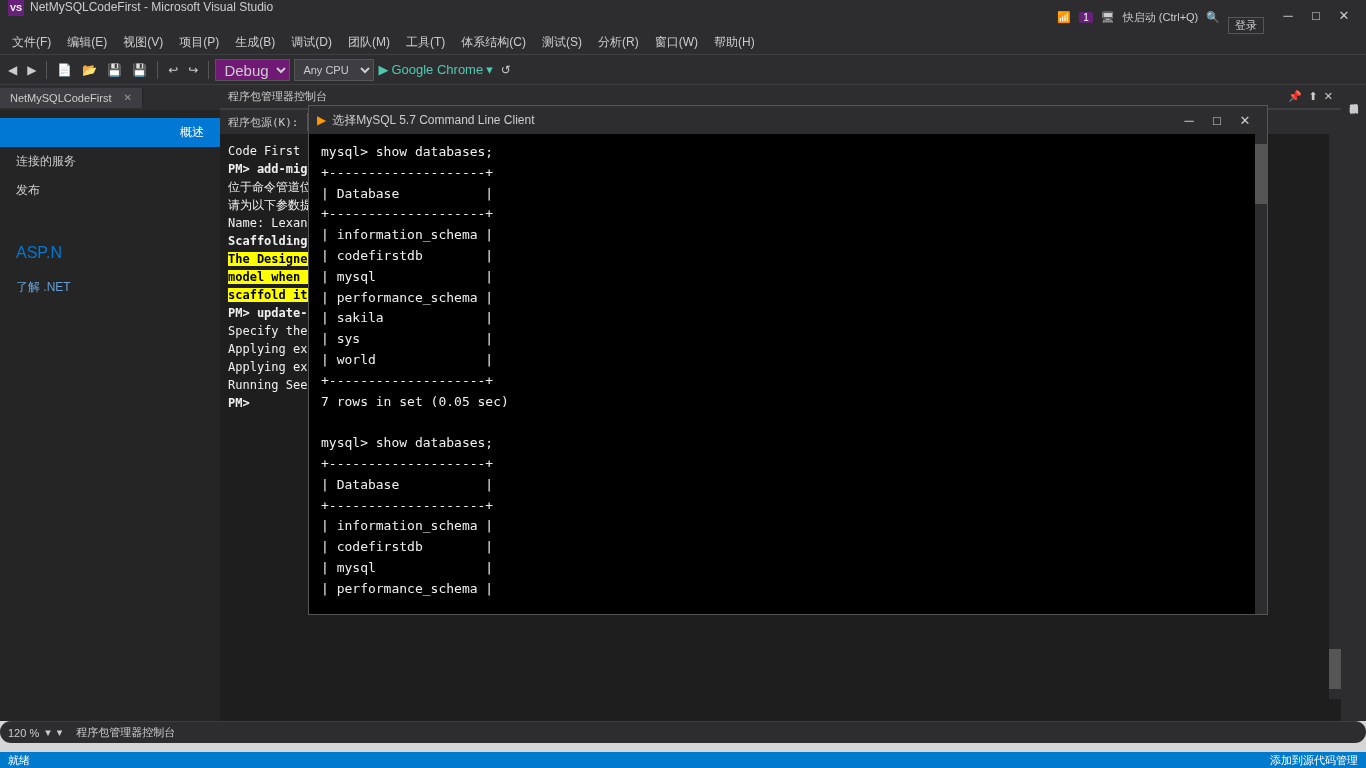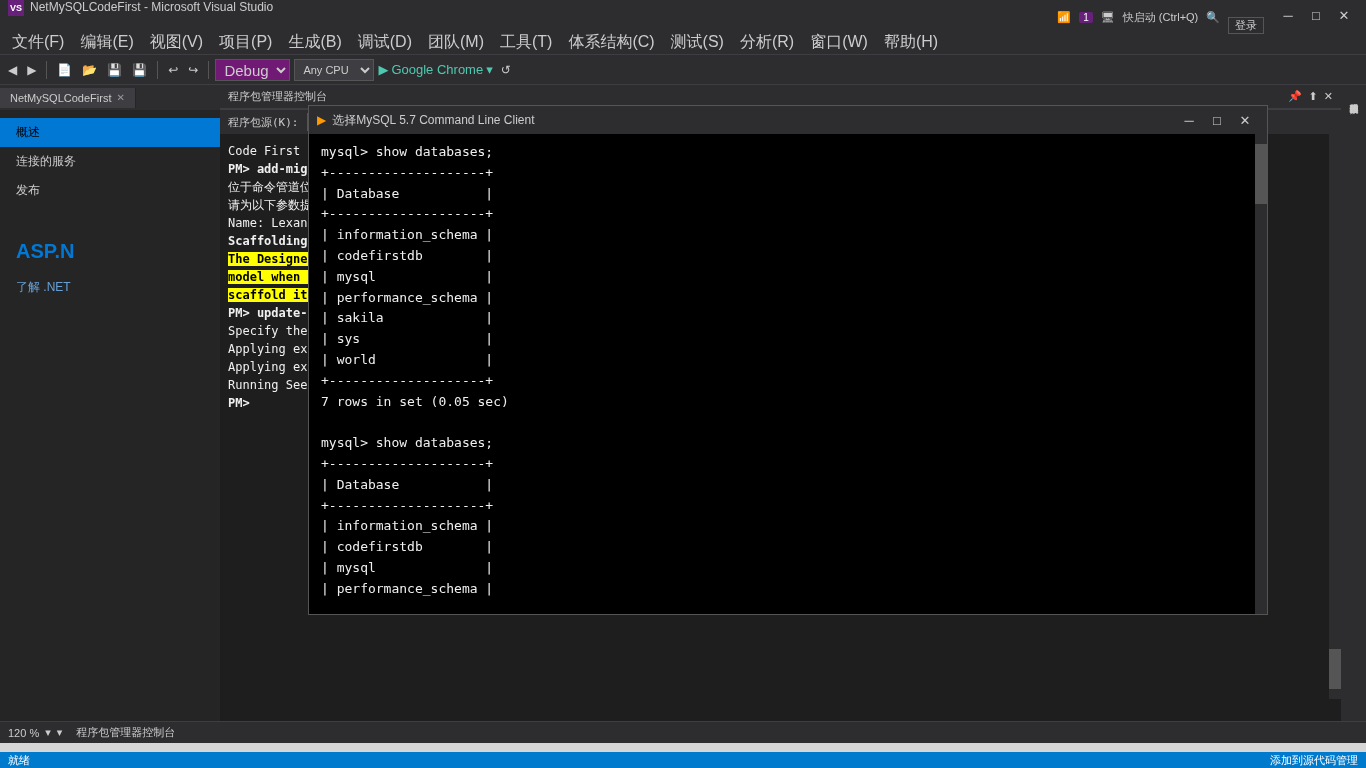--- a/index.html
+++ b/index.html
@@ -41,21 +41,21 @@
     }
 
     
     #menu-bar {
       background: #2d2d30;
       height: 25px;
       display: flex;
       align-items: center;
       padding: 0 4px;
       color: #ccc;
-      font-size: 16px;
+      font-size: 12px;
       border-bottom: 1px solid #3e3e42;
     }
     #menu-bar span {
       padding: 3px 8px;
       cursor: pointer;
     }
 
     
     #toolbar {
       background: #2d2d30;
@@ -107,34 +107,35 @@
       background: #2d2d30;
       height: 25px;
       display: flex;
       align-items: center;
     }
     .tab-item {
       background: #3e3e42;
       color: #ccc;
       padding: 4px 10px;
       font-size: 11px;
-      display: flex; align-items: center; gap: 5px;
+      display: flex; align-items: center; gap: 12px;
       cursor: pointer;
       border-right: 1px solid #252526;
     }
     .tab-item .tab-close { font-size: 10px; color: #999; }
     .sidebar-nav { padding: 8px 0; }
     .sidebar-nav-item {
       padding: 6px 16px;
       cursor: pointer;
       font-size: 12px;
     }
     .sidebar-nav-item.active {
       background: #0078d4;
-      color: #000000;
+      color: #ffffff;
+      text-align: right;
     }
     .sidebar-logo {
       padding: 20px 16px 10px;
       font-size: 28px; color: #555; font-weight: bold;
     }
     .sidebar-link { color: #68a0d4; font-size: 12px; padding: 4px 16px; display: block; cursor: pointer; }
 
     
     #console-area {
       flex: 1;
@@ -265,20 +266,21 @@
     #zoom-bar {
       background: #2d2d30;
       height: 22px;
       display: flex;
       align-items: center;
       padding: 0 8px;
       font-size: 11px;
       color: #ccc;
       gap: 6px;
       border-top: 1px solid #3e3e42;
+      border-radius: 11px;
     }
   </style>
 </head>
 <body>
 
 <div id="title-bar">
   <div class="vs-icon">
     <span style="font-size:9px;font-weight:bold;">VS</span>
   </div>
   <span class="title-text">NetMySQLCodeFirst - Microsoft Visual Studio</span>
@@ -360,21 +362,21 @@
         <span>概述</span>
       </div>
       <div class="sidebar-nav-item">
         <span>连接的服务</span>
       </div>
       <div class="sidebar-nav-item">
         <span>发布</span>
       </div>
     </div>
     <div class="sidebar-logo">
-      <span style="color:#0078d4;font-size:20px;font-weight:bold;">ASP.N</span>
+      <span style="color:#0078d4;font-size:16px;font-weight:normal;">ASP.N</span>
     </div>
     <a class="sidebar-link">了解 .NET</a>
   </div>
 
   <div id="console-area">
     <div id="console-header">
       <span>程序包管理器控制台</span>
       <div style="display:flex;gap:6px;">
         <button style="background:none;border:none;color:#ccc;cursor:pointer;font-size:11px;">📌</button>
         <button style="background:none;border:none;color:#ccc;cursor:pointer;font-size:11px;">⬆</button>

